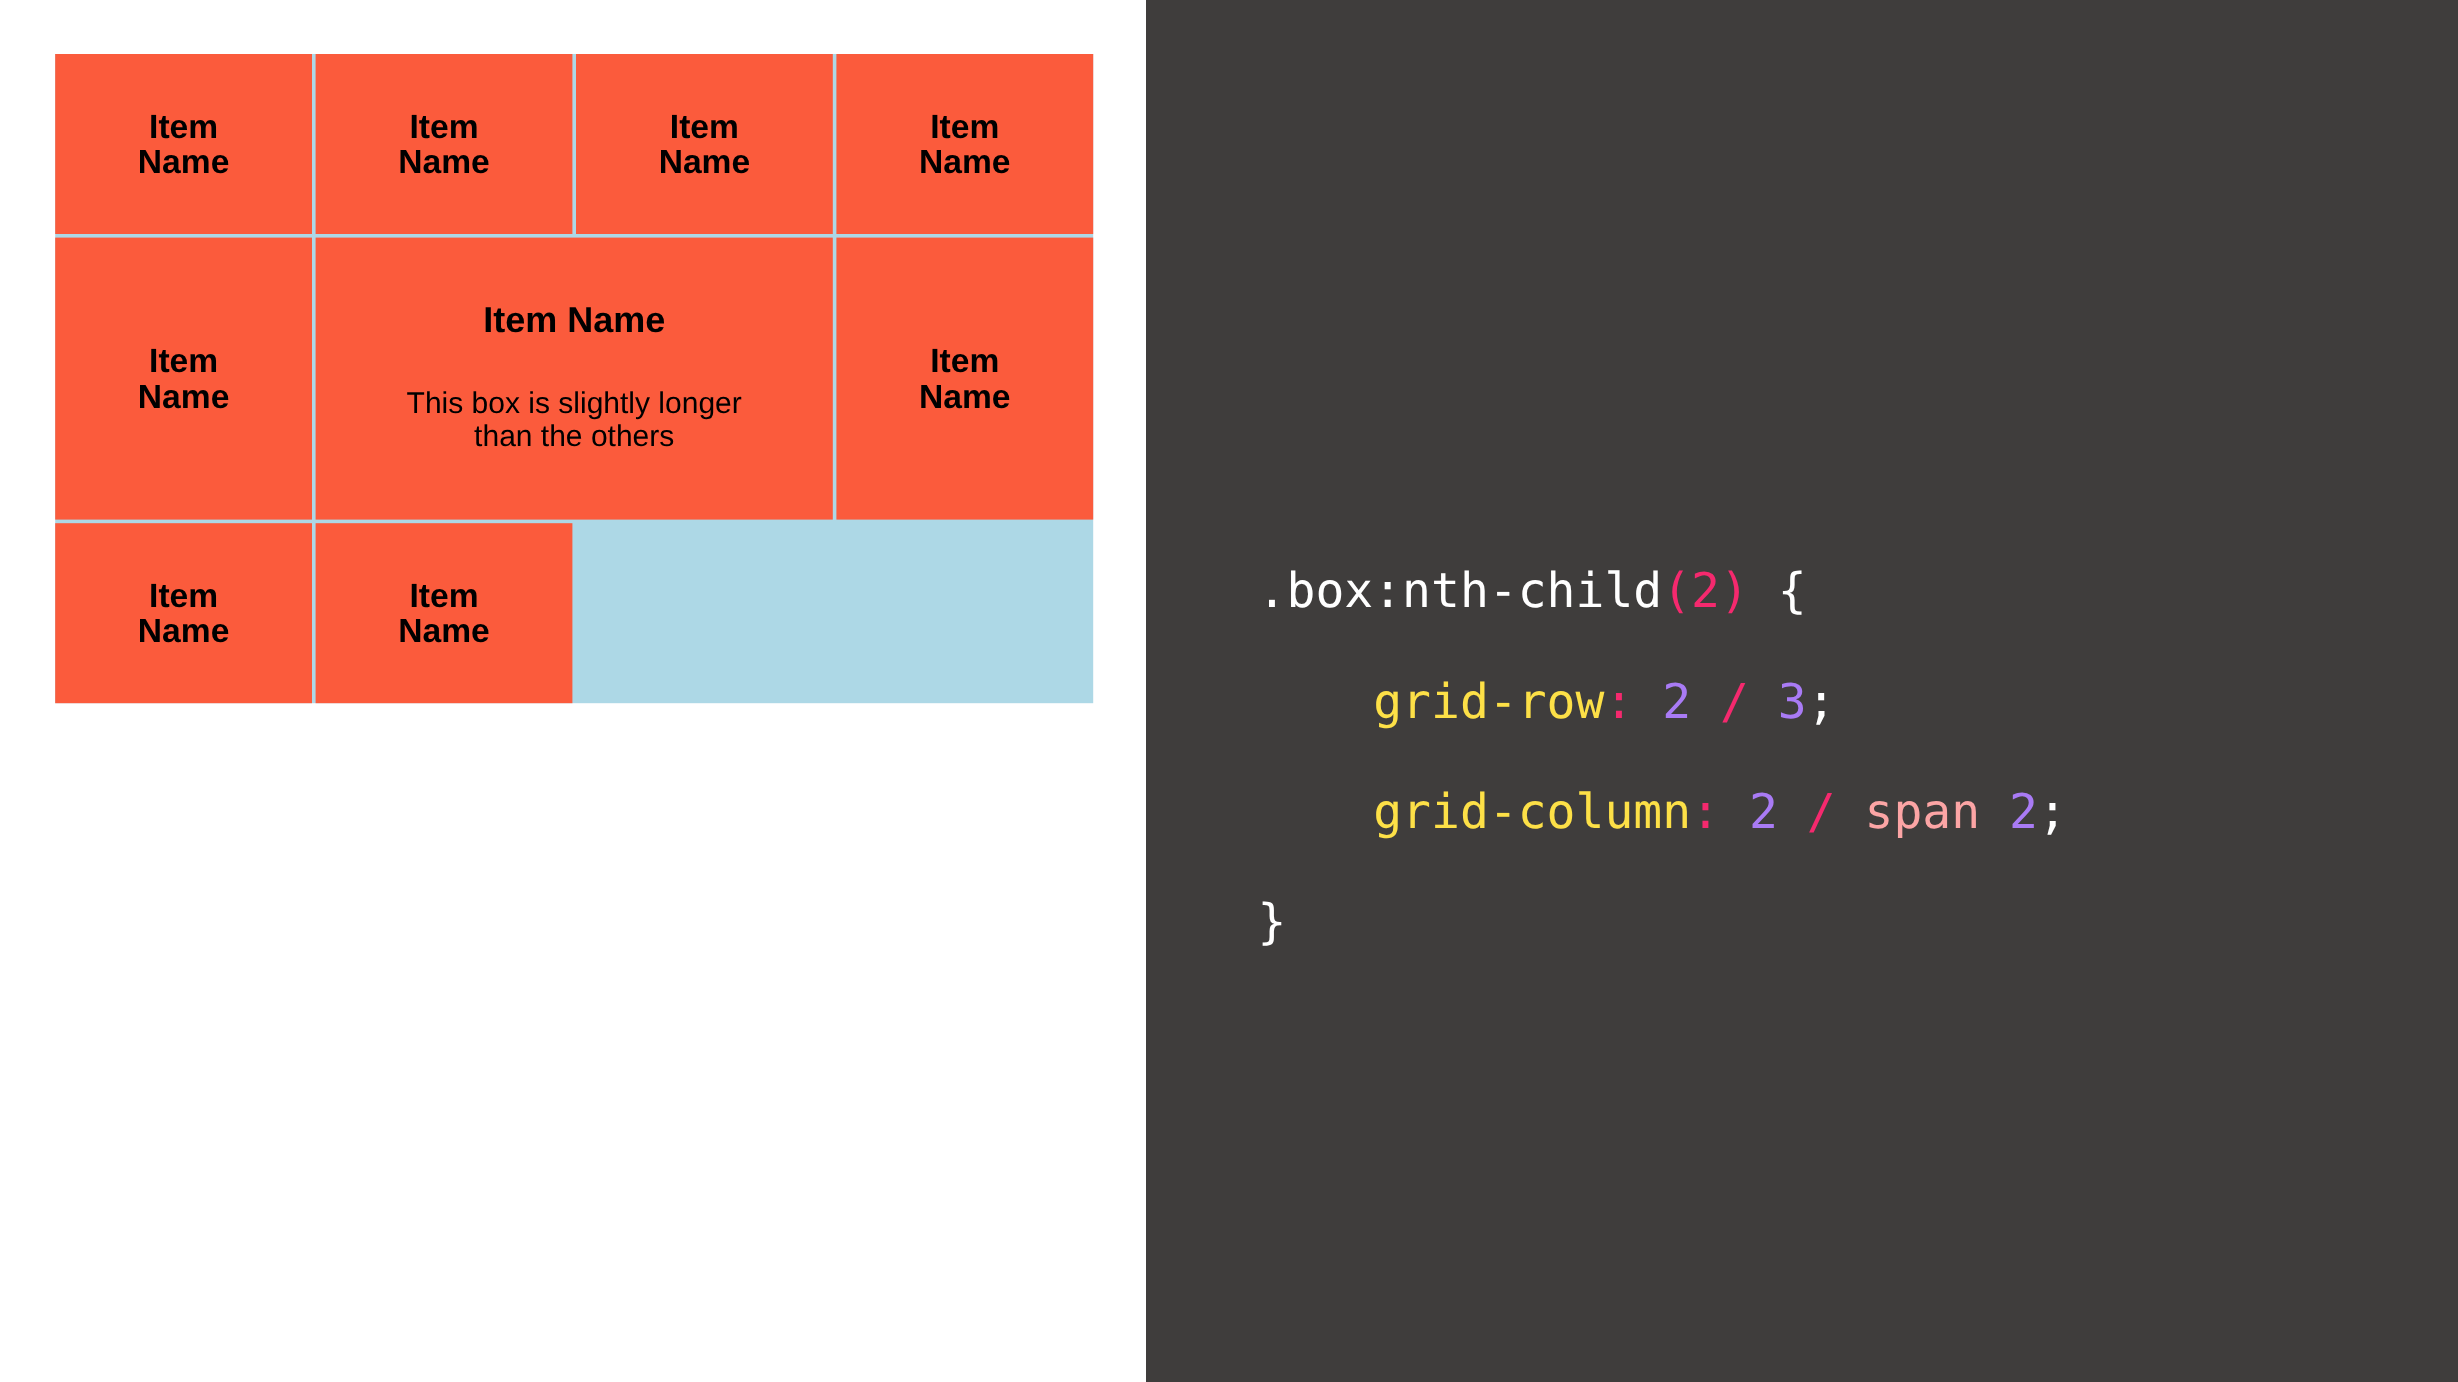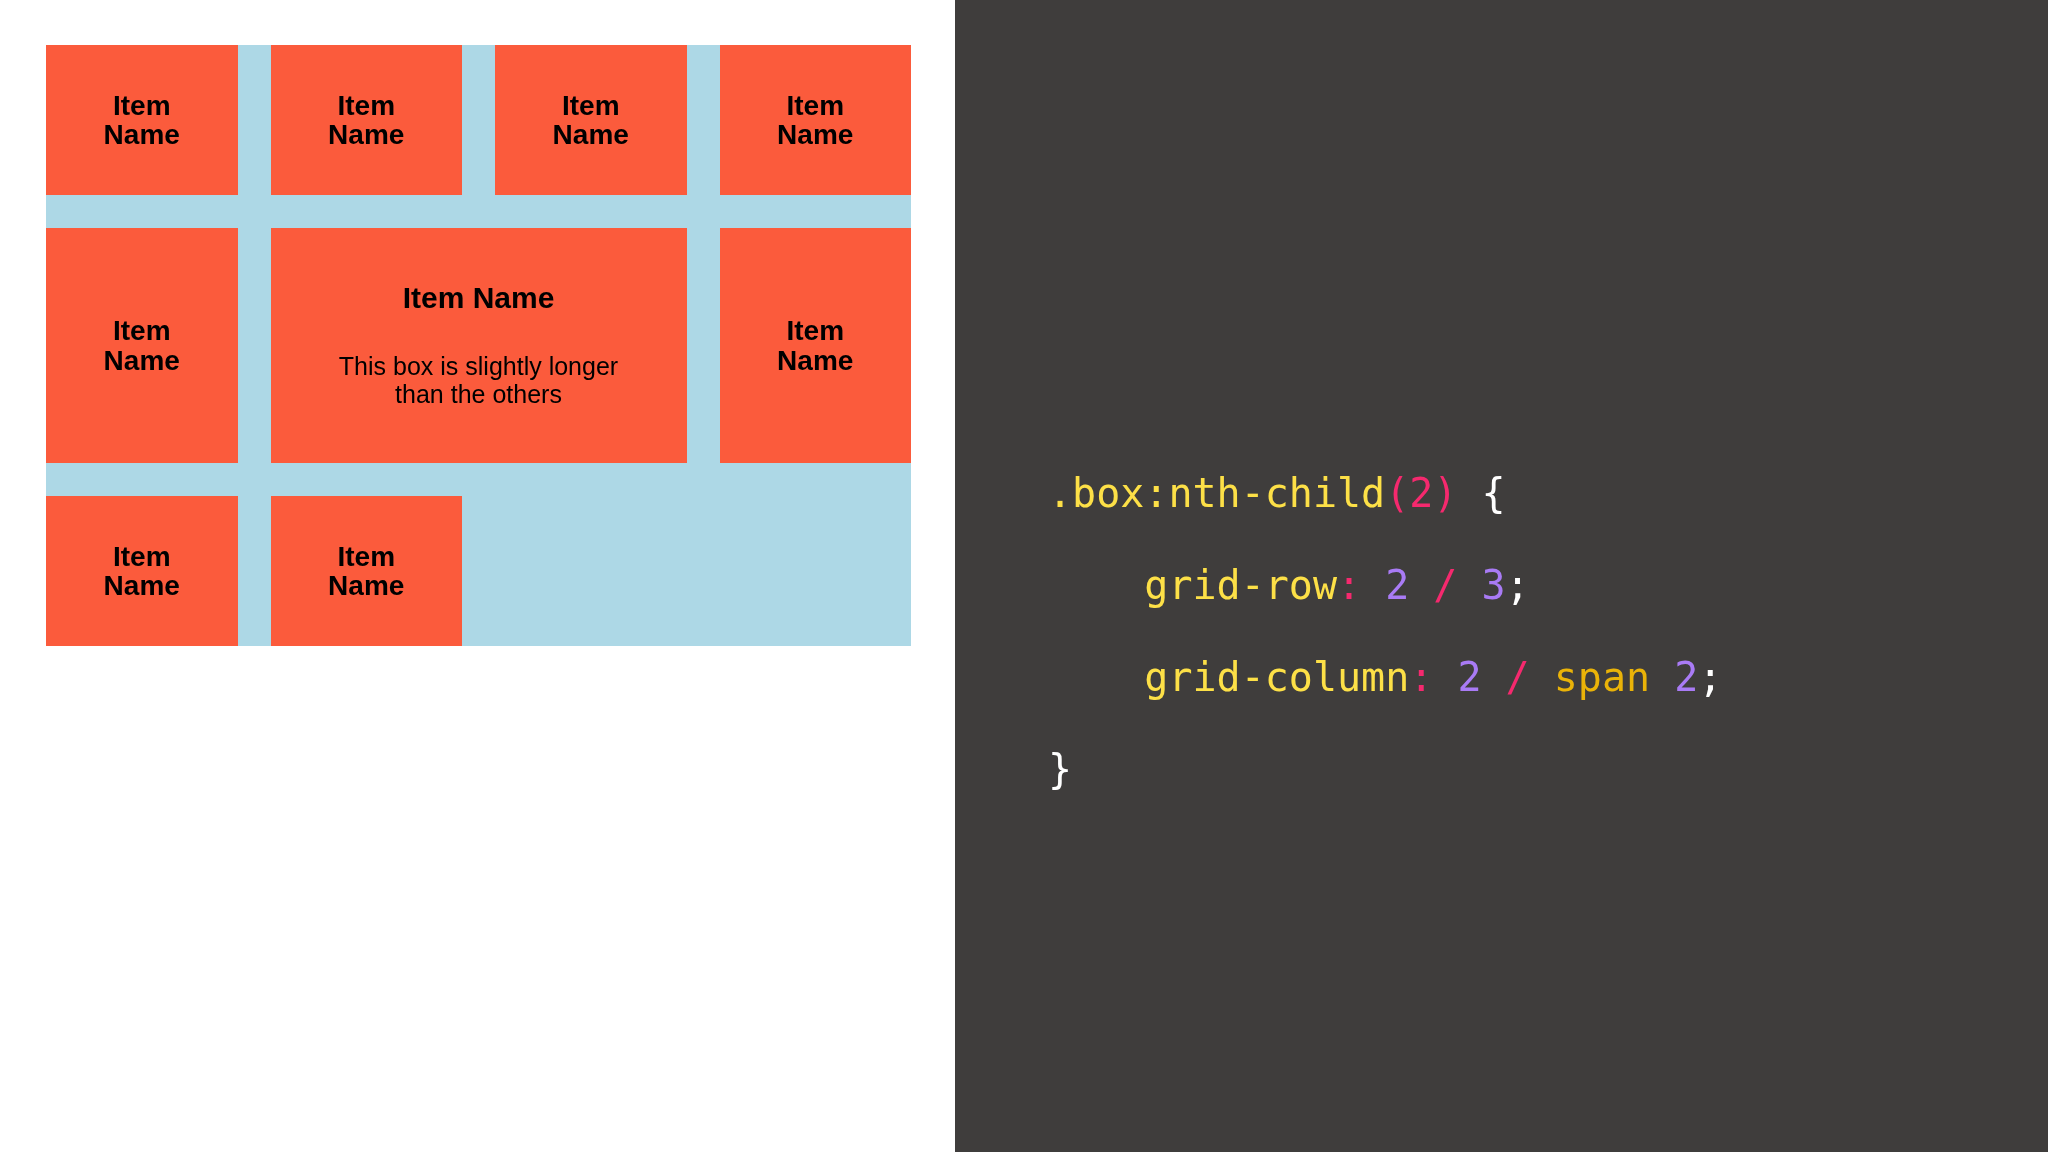--- a/index.html
+++ b/index.html
@@ -26,21 +26,21 @@
 
   #grid-demo {
     position: absolute;
     left: 46px;
     top: 45px;
     width: 865px;
     background: #add8e6;
     display: grid;
     grid-template-columns: 1fr 1fr 1fr 1fr;
     grid-template-rows: 150px 235px 150px;
-    gap: 33px;
+    gap: 3px;
   }
 
   .box {
     background: #fb5b3c;
     color: #000000;
     display: flex;
     flex-direction: column;
     align-items: center;
     justify-content: center;
     text-align: center;
@@ -83,26 +83,26 @@
     position: absolute;
     left: 93px;
     top: 430px;
     font-family: "DejaVu Sans Mono", monospace;
     font-size: 40px;
     line-height: 1.15;
     color: #ffffff;
     white-space: pre;
   }
   .code-line { display: block; }
-  .tok-sel     { color: #fde047; }
+  .tok-sel     { color: #ffffff; }
   .tok-prop    { color: #fde047; }
   .tok-punct   { color: #ffffff; }
   .tok-pink    { color: #f5296e; }
   .tok-num     { color: #a97bf5; }
-  .tok-kw      { color: #eab308; }
+  .tok-kw      { color: #fca5a5; }
 </style>
 </head>
 <body>
 
 <div id="left-pane">
   <div id="grid-demo">
 
     <div class="box" style="grid-row:1;grid-column:1;">
       <p class="box-title">Item
 Name</p>

